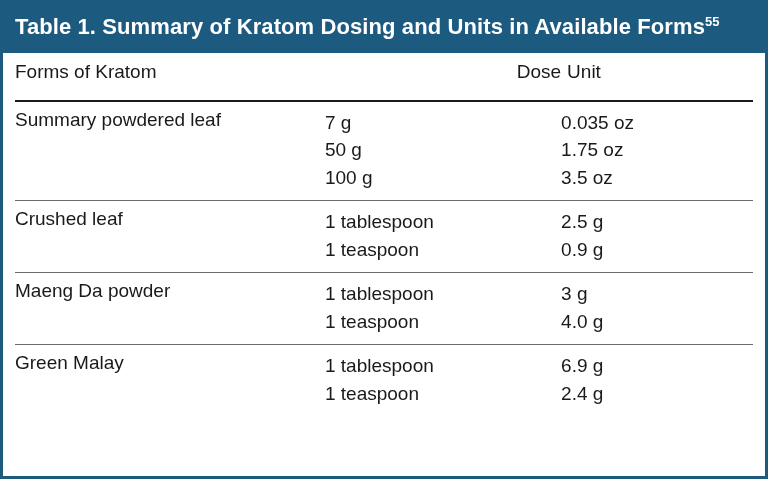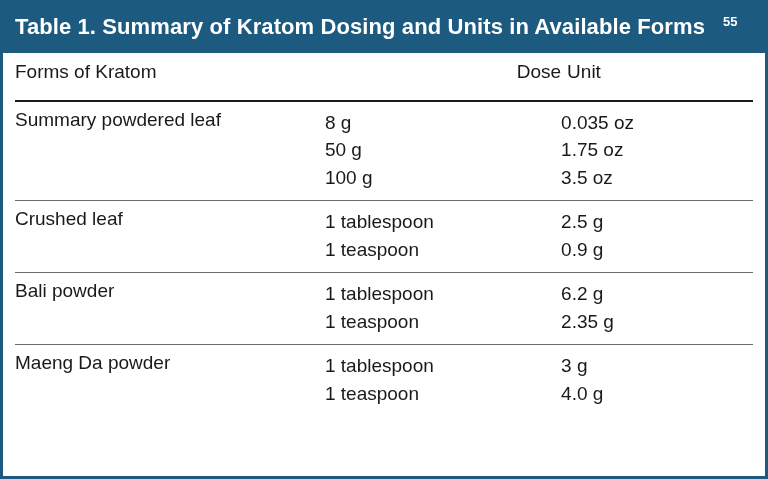--- a/index.html
+++ b/index.html
@@ -29,21 +29,20 @@
     font-weight: bold;
     line-height: 1.25;
     padding: 10px 12px 12px 12px;
     letter-spacing: 0.1px;
   }
   .table-title sup {
     font-size: 13px;
     font-weight: bold;
     vertical-align: super;
     line-height: 0;
-    margin-left: 18px;
   }
   .table-body {
     flex: 1;
     padding: 0 12px 0 12px;
     box-sizing: border-box;
   }
   table {
     width: 100%;
     border-collapse: collapse;
     font-size: 19px;
@@ -106,21 +105,21 @@
           <th class="col-forms">Forms of Kratom</th>
           <th class="col-dose">Dose</th>
           <th class="col-unit">Unit</th>
         </tr>
       </thead>
       <tbody>
 
         <tr class="data-row">
           <td class="forms-cell">Summary powdered leaf</td>
           <td class="dose-cell">
-            <div class="stack-line">8 g</div>
+            <div class="stack-line">7 g</div>
             <div class="stack-line">50 g</div>
             <div class="stack-line">100 g</div>
           </td>
           <td class="unit-cell">
             <div class="stack-line">0.035 oz</div>
             <div class="stack-line">1.75 oz</div>
             <div class="stack-line">3.5 oz</div>
           </td>
         </tr>
 
@@ -129,44 +128,44 @@
           <td class="dose-cell">
             <div class="stack-line">1 tablespoon</div>
             <div class="stack-line">1 teaspoon</div>
           </td>
           <td class="unit-cell">
             <div class="stack-line">2.5 g</div>
             <div class="stack-line">0.9 g</div>
           </td>
         </tr>
 
-        <tr class="data-row">
-          <td class="forms-cell">Bali powder</td>
-          <td class="dose-cell">
-            <div class="stack-line">1 tablespoon</div>
-            <div class="stack-line">1 teaspoon</div>
-          </td>
-          <td class="unit-cell">
-            <div class="stack-line">6.2 g</div>
-            <div class="stack-line">2.35 g</div>
-          </td>
-        </tr>
 
         <tr class="data-row">
           <td class="forms-cell">Maeng Da powder</td>
           <td class="dose-cell">
             <div class="stack-line">1 tablespoon</div>
             <div class="stack-line">1 teaspoon</div>
           </td>
           <td class="unit-cell">
             <div class="stack-line">3 g</div>
             <div class="stack-line">4.0 g</div>
           </td>
         </tr>
 
+        <tr class="data-row">
+          <td class="forms-cell">Green Malay</td>
+          <td class="dose-cell">
+            <div class="stack-line">1 tablespoon</div>
+            <div class="stack-line">1 teaspoon</div>
+          </td>
+          <td class="unit-cell">
+            <div class="stack-line">6.9 g</div>
+            <div class="stack-line">2.4 g</div>
+          </td>
+        </tr>
 
       </tbody>
     </table>
   </div>
 
   <div class="spacer-bottom"></div>
 
 </div>
 
 </body></html>

